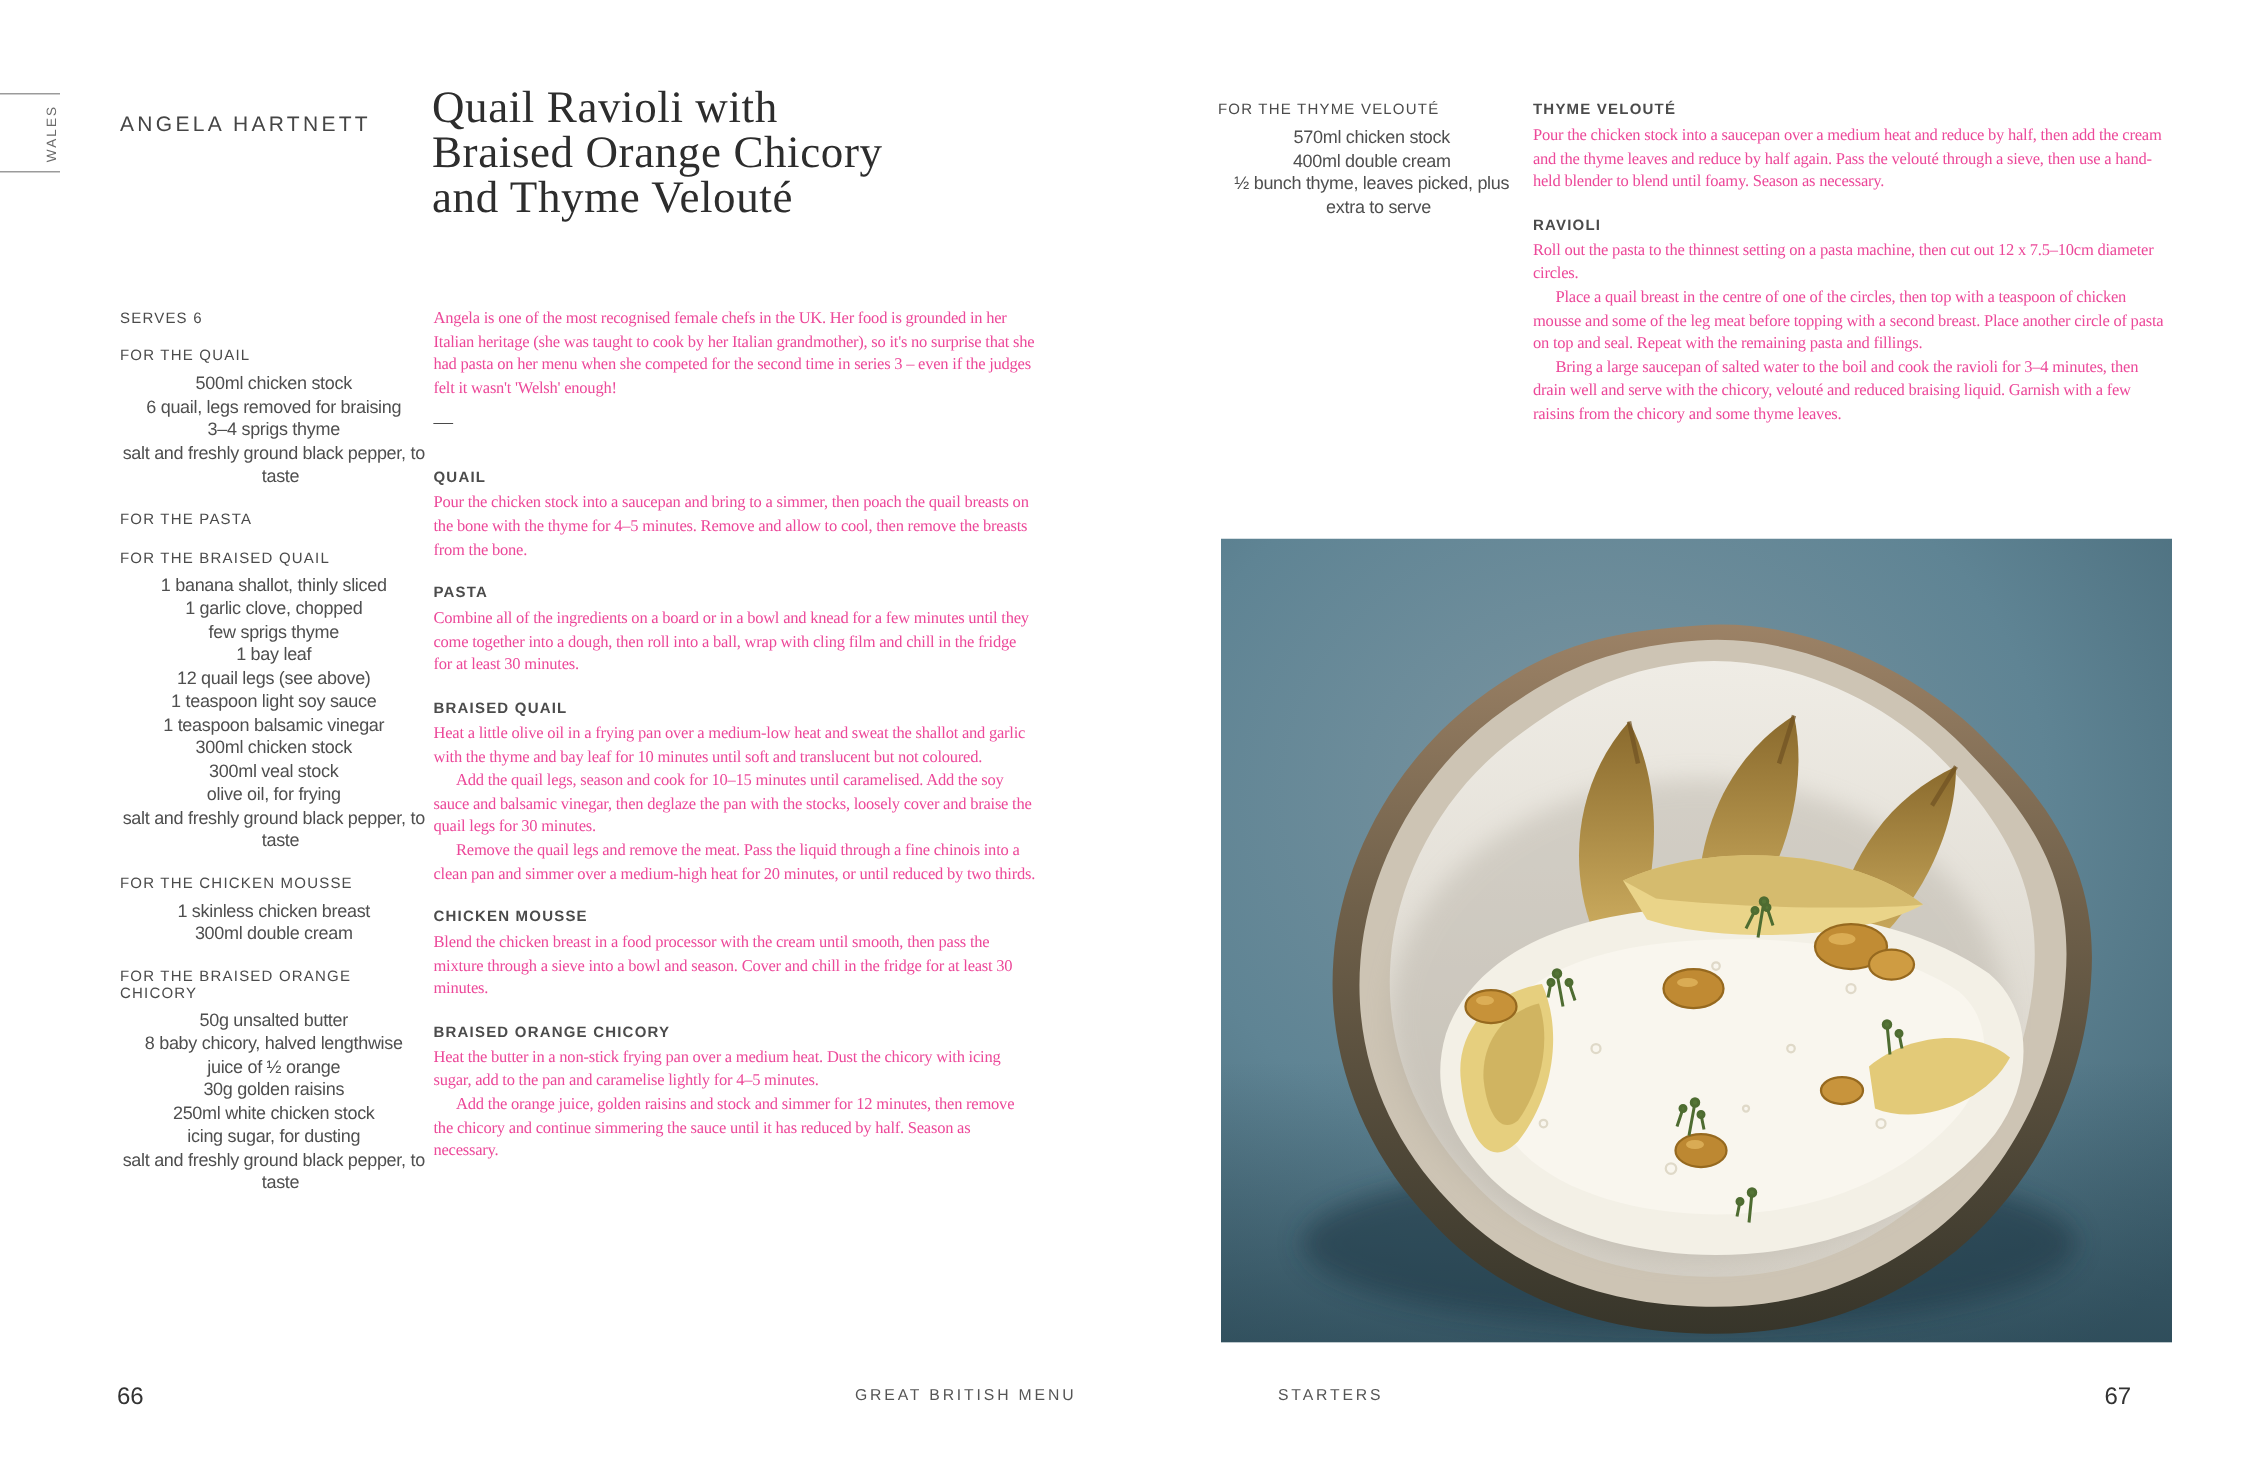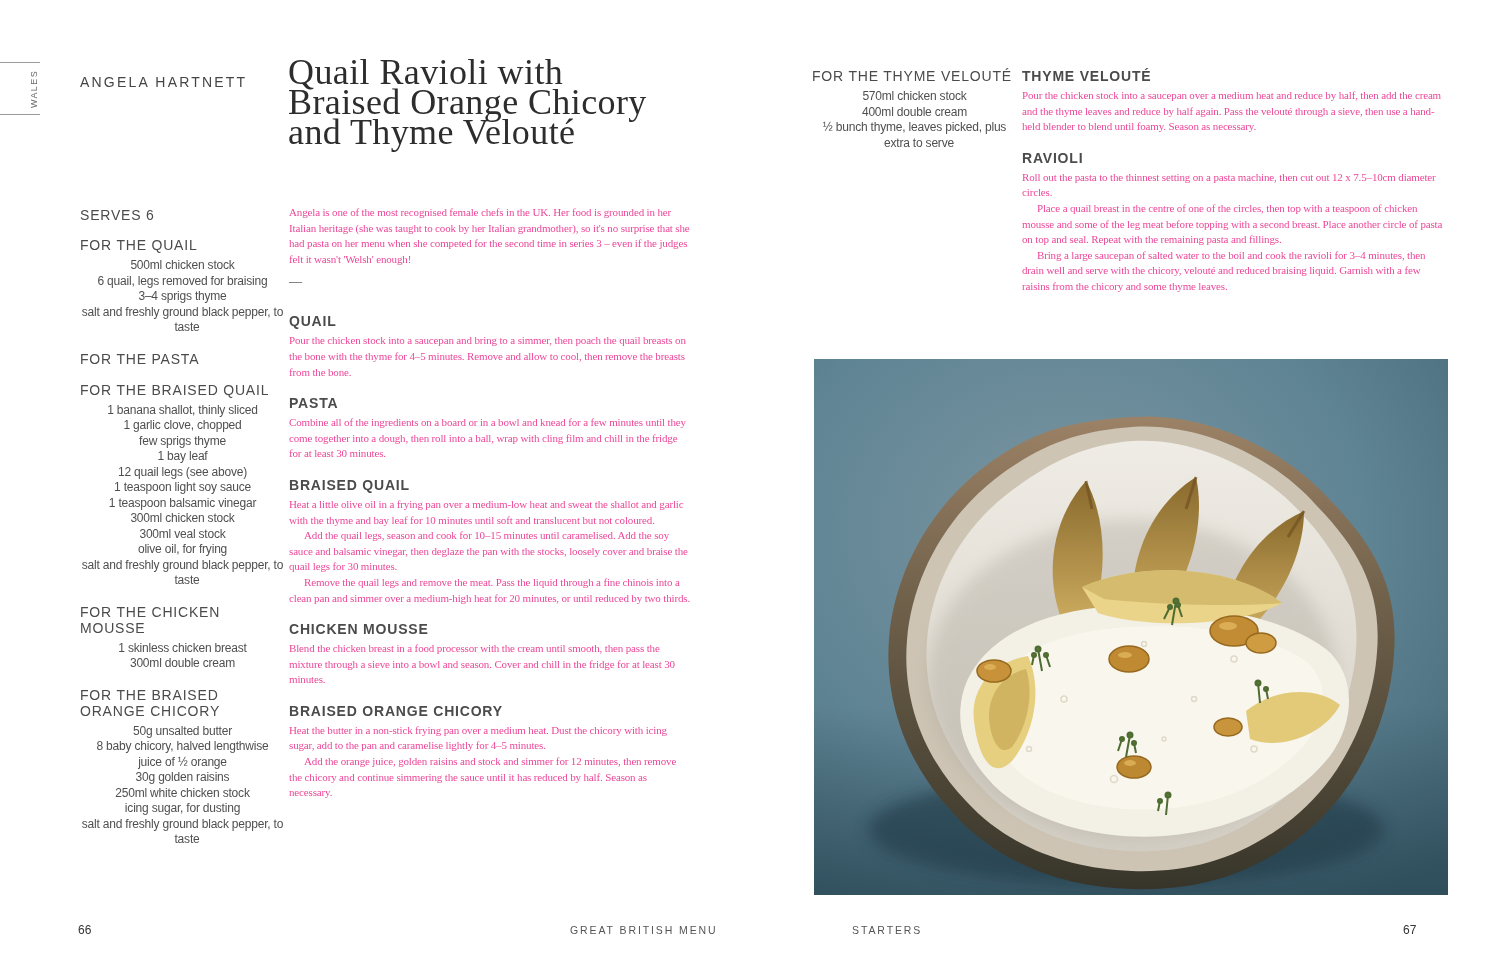--- a/index.html
+++ b/index.html
@@ -8,50 +8,50 @@
 
   
   .wales-tab{position:absolute;left:0;top:62px;width:40px;height:51px;
              border-top:1px solid #9b9b9b;border-bottom:1px solid #9b9b9b;}
   .wales-tab span{position:absolute;right:1px;top:50%;transform:translateY(-50%) rotate(180deg);
                   writing-mode:vertical-rl;font-size:9px;letter-spacing:1.4px;color:#6a6a6a;}
 
   .chef-name{position:absolute;left:80px;top:74px;font-size:14px;letter-spacing:2.2px;color:#454545;}
 
   .recipe-title{position:absolute;left:288px;top:57px;font-family:"Liberation Serif",serif;
-                font-size:36px;line-height:30px;letter-spacing:.4px;color:#2d2d2d;font-weight:normal;}
+                font-size:30px;line-height:30px;letter-spacing:.4px;color:#2d2d2d;font-weight:normal;}
 
   
   .col{position:absolute;}
   .col-ing-left{left:80px;top:207px;width:205px;}
   .col-method-left{left:289px;top:205px;width:402px;}
   .col-ing-right{left:812px;top:68px;width:205px;}
   .col-method-right{left:1022px;top:68px;width:422px;}
 
-  .caps{font-size:14px;letter-spacing:.8px;color:#4b4b4b;}
+  .caps{font-size:10px;letter-spacing:.8px;color:#4b4b4b;}
   .serves{margin-bottom:14px;}
   .ing-section{margin-bottom:15px;}
   .ing-section .caps{margin-bottom:5px;}
   .ing-item{font-size:12px;line-height:15.5px;letter-spacing:-.2px;color:#4f4f4f;
             padding-left:9px;text-indent:-9px;text-align:center;}
 
   .method-section{margin-bottom:15px;}
   .method-section .caps{margin-bottom:4px;font-weight:bold;}
   .para{font-family:"Liberation Serif",serif;font-size:11px;line-height:15.6px;
         letter-spacing:-.15px;color:#ec4899;margin:0;}
   .para + .para{text-indent:15px;}
   .intro{margin-bottom:6px;}
   .divider{font-family:"Liberation Serif",serif;font-size:13px;color:#3e3e3e;margin:0 0 24px 0;}
 
   
   .dish-photo{position:absolute;left:814px;top:359px;width:634px;height:536px;}
 
   
   .footer-text{position:absolute;top:924px;font-size:10.5px;letter-spacing:1.9px;color:#555;}
-  .page-num{position:absolute;top:923px;font-size:12px;color:#333;}
+  .page-num{position:absolute;top:923px;font-size:16px;color:#333;}
   .pn-left{left:78px;}
   .ft-book{left:570px;}
   .ft-section{left:852px;}
   .pn-right{left:1403px;}
 </style>
 </head>
 <body>
 
 <div class="page">
 

